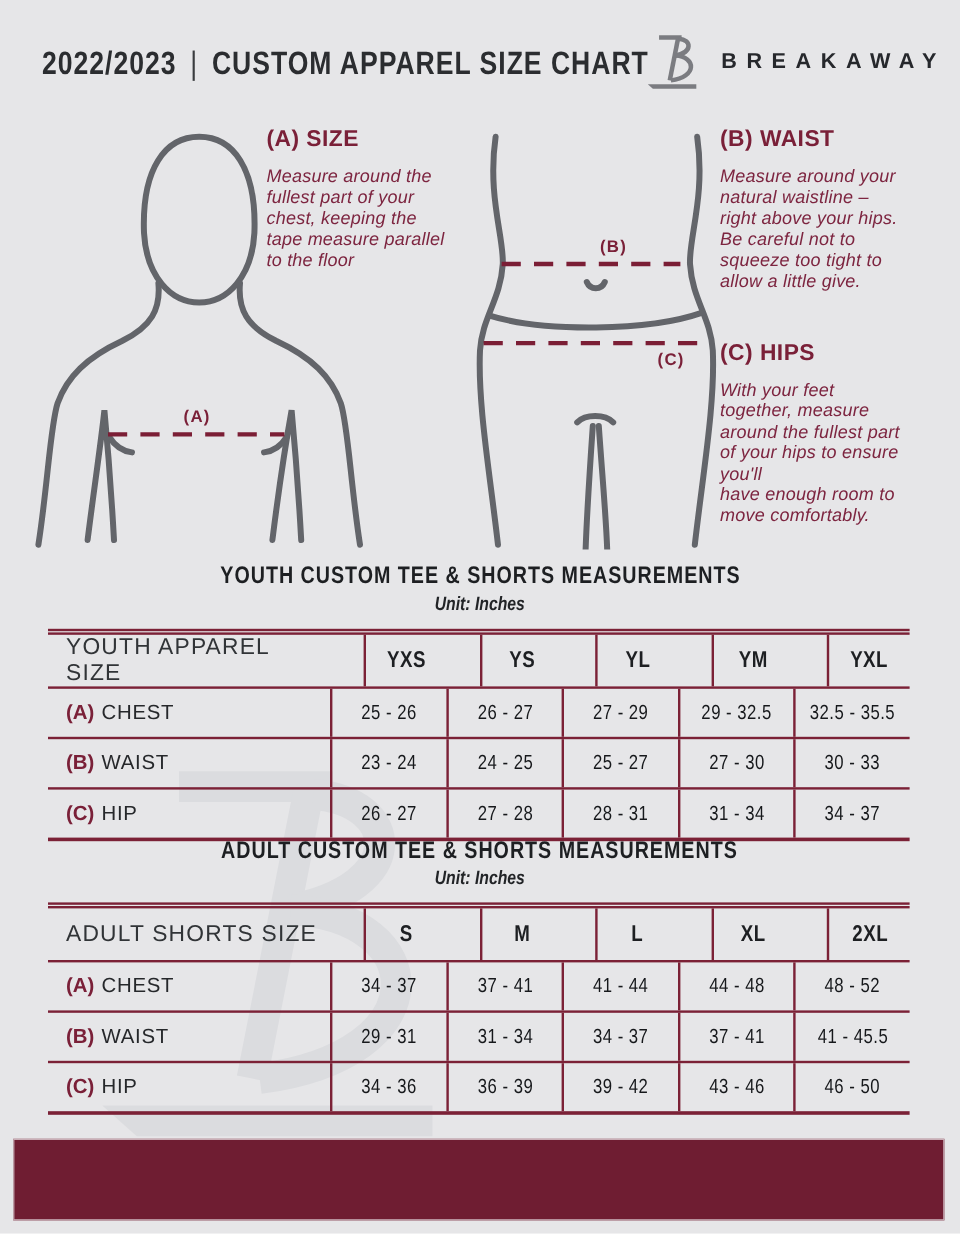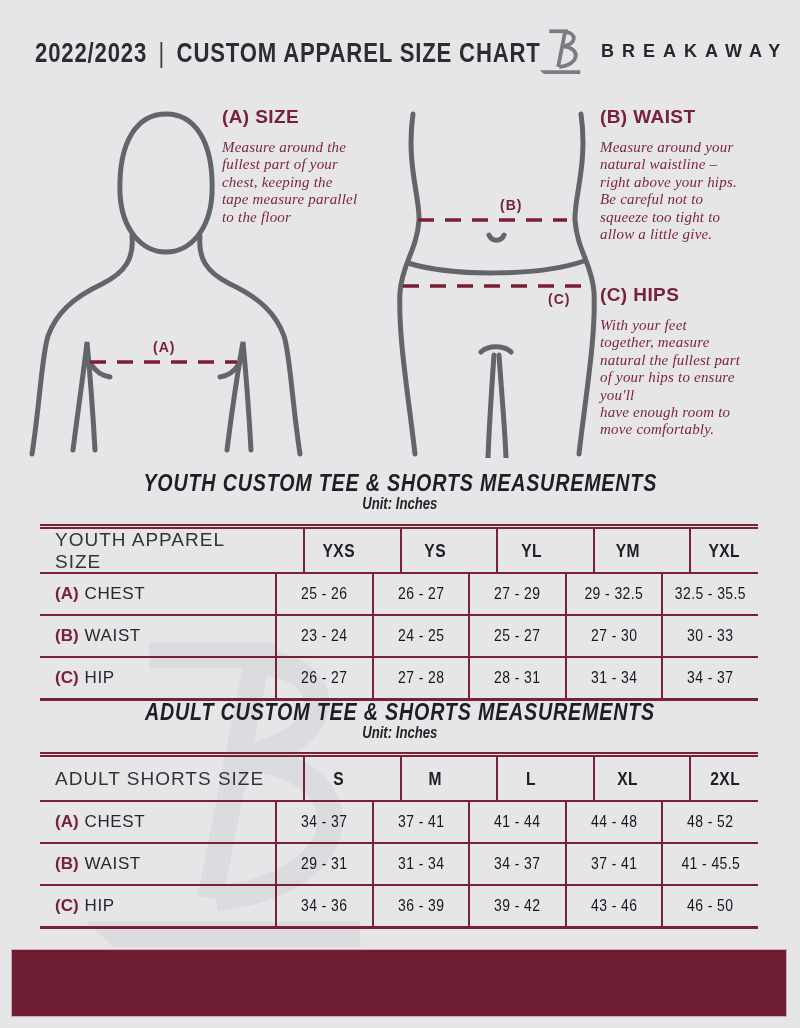--- a/index.html
+++ b/index.html
@@ -28,25 +28,25 @@
   
   .fig { position:absolute; z-index:1; }
   .fig path, .fig ellipse { fill:none; stroke:#63656a; stroke-width:5; stroke-linecap:round; }
   .fig .dash { stroke:#7b1e35; stroke-width:3.6; stroke-dasharray:16 11; stroke-linecap:butt; }
   .marker { position:absolute; z-index:2; font-size:14px; font-weight:bold; color:#7a2038; letter-spacing:1px; }
 
   
   .instr { z-index:1; }
   .instr h3 { margin:0; font-size:19px; font-weight:bold; color:#7a2038; letter-spacing:0.4px; }
   .instr p  { margin:11px 0 0 0; font-style:italic; font-size:15px; line-height:17.4px;
-              color:#7d2540; letter-spacing:0.2px; white-space:pre-line;font-family:Liberation Serif, serif; }
-
-  
-  .tbl-title { left:0; width:800px; text-align:center; font-weight:bold; font-size:24px;
-               color:#1d1f22; letter-spacing:1px;font-style:italic; }
+              color:#7d2540; letter-spacing:0.2px; white-space:pre-line; }
+
+  
+  .tbl-title { left:0; width:800px; text-align:center; font-weight:bold; font-size:20px;
+               color:#1d1f22; letter-spacing:1px; }
   .tbl-unit  { left:0; width:800px; text-align:center; font-style:italic; font-weight:bold;
                font-size:16px; color:#222427; }
   .stable { left:40px; width:718px; border-top:5px double #7b2136; border-bottom:3px solid #7b2136; }
   .trow { display:grid; grid-template-columns:235px repeat(5,1fr); height:40px;
           border-bottom:2px solid #7b2136; }
   .trow:last-child { border-bottom:none; }
   .trow-head { height:43px;gap:28px; }
   .tcell { display:flex; align-items:center; justify-content:center; border-left:2px solid #7b2136; overflow:hidden; }
   .cell-first { border-left:none; justify-content:flex-start; padding-left:15px; }
   .col-hdr-txt { font-size:19px; color:#313437; letter-spacing:1px; }
@@ -132,21 +132,21 @@
 natural waistline –
 right above your hips.
 Be careful not to
 squeeze too tight to
 allow a little give.</p>
   </div>
   <div class="layer instr" style="left:600px;top:284px;width:186px">
     <h3>(C) HIPS</h3>
     <p>With your feet
 together, measure
-natural the fullest part
+around the fullest part
 of your hips to ensure
 you'll
 have enough room to
 move comfortably.</p>
   </div>
 
   <div class="layer tbl-title" style="top:469px">
     <span class="cond">YOUTH CUSTOM TEE &amp; SHORTS MEASUREMENTS</span>
   </div>
   <div class="layer tbl-unit" style="top:495px">

